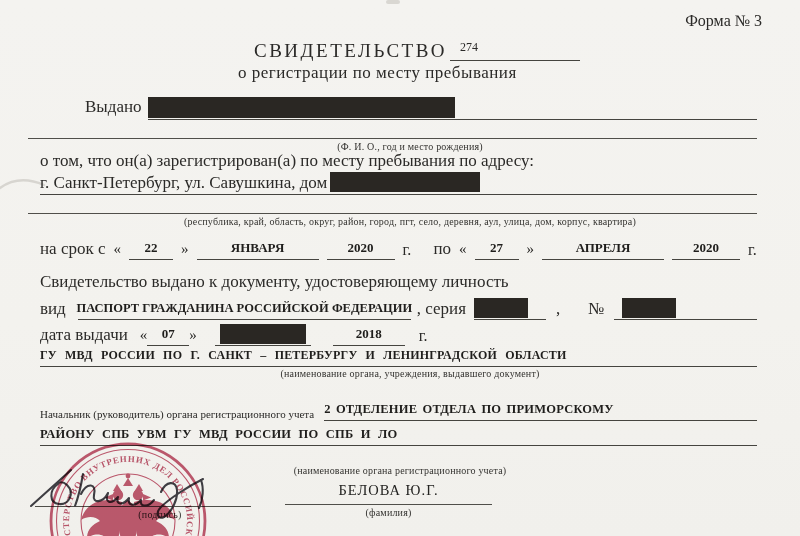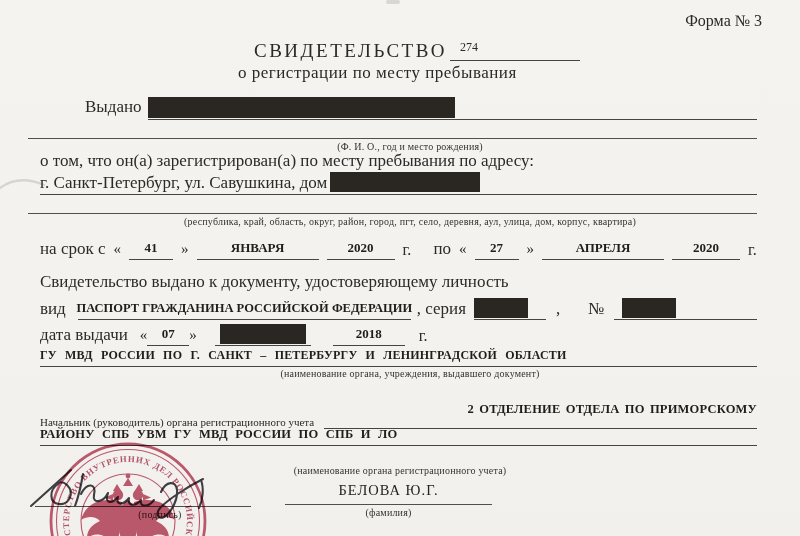--- a/index.html
+++ b/index.html
@@ -51,21 +51,21 @@
     <div class="body-t" style="padding-bottom:1px;">г. Санкт-Петербург, ул. Савушкина, дом</div>
     <div class="redact" style="width:150px;margin:0 0 2px 3px;"></div>
   </div>
   <div class="abs thinline" style="left:28px;top:196px;width:729px;height:17px;"></div>
   <div class="abs cap" style="left:60px;top:216px;width:700px;">(республика, край, область, округ, район, город, пгт, село, деревня, аул, улица, дом, корпус, квартира)</div>
 
   <div class="abs flexrow" style="left:40px;top:236px;width:717px;height:24px;justify-content:space-between;font-family:Liberation Serif, serif;">
     <div class="body-t" style="padding-bottom:1px;">на срок с</div>
     <div class="q">«</div>
     <div class="ufield" style="width:44px;height:22px;">
-        <span>41</span>
+        <span>22</span>
       </div>
     <div class="q">»</div>
     <div class="ufield" style="width:122px;height:22px;">
         <span>ЯНВАРЯ</span>
       </div>
     <div class="ufield" style="width:68px;height:22px;">
         <span>2020</span>
       </div>
     <div class="gsuf">г.</div>
     <div class="body-t" style="padding-bottom:1px;margin-left:14px;">по</div>
@@ -115,21 +115,21 @@
         <span>2018</span>
       </div>
     <div class="gsuf" style="margin-left:14px;">г.</div>
   </div>
 
   <div class="abs line bold-f" style="left:40px;top:348px;width:717px;padding-bottom:3px;font-size:12px;word-spacing:5px;">ГУ МВД РОССИИ ПО Г. САНКТ – ПЕТЕРБУРГУ И ЛЕНИНГРАДСКОЙ ОБЛАСТИ</div>
   <div class="abs cap" style="left:60px;top:368px;width:700px;">(наименование органа, учреждения, выдавшего документ)</div>
 
   <div class="abs flexrow" style="left:40px;top:402px;width:717px;">
     <div style="font-size:11px;white-space:nowrap;padding-bottom:1px;">Начальник (руководитель) органа регистрационного учета</div>
-    <div class="line bold-f" style="flex:1;margin-left:10px;padding-bottom:11px;text-align:right;word-spacing:2px;">2 ОТДЕЛЕНИЕ ОТДЕЛА ПО ПРИМОРСКОМУ</div>
+    <div class="line bold-f" style="flex:1;margin-left:10px;padding-bottom:3px;text-align:left;word-spacing:2px;">2 ОТДЕЛЕНИЕ ОТДЕЛА ПО ПРИМОРСКОМУ</div>
   </div>
   <div class="abs line bold-f" style="left:40px;top:427px;width:717px;padding-bottom:3px;word-spacing:4px;">РАЙОНУ СПБ УВМ ГУ МВД РОССИИ ПО СПБ И ЛО</div>
   <div class="abs cap" style="left:150px;top:449px;width:500px;margin-top:16px;">(наименование органа регистрационного учета)</div>
 
   <div class="abs thinline" style="left:35px;top:488px;width:216px;height:18px;"></div>
   <div class="abs cap" style="left:105px;top:509px;width:110px;">(подпись)</div>
 
   <div class="abs thinline" style="left:285px;top:482px;width:207px;height:22px;text-align:center;font-size:14.5px;letter-spacing:1px;color:#232321;">БЕЛОВА Ю.Г.</div>
   <div class="abs cap" style="left:285px;top:507px;width:207px;">(фамилия)</div>
 

